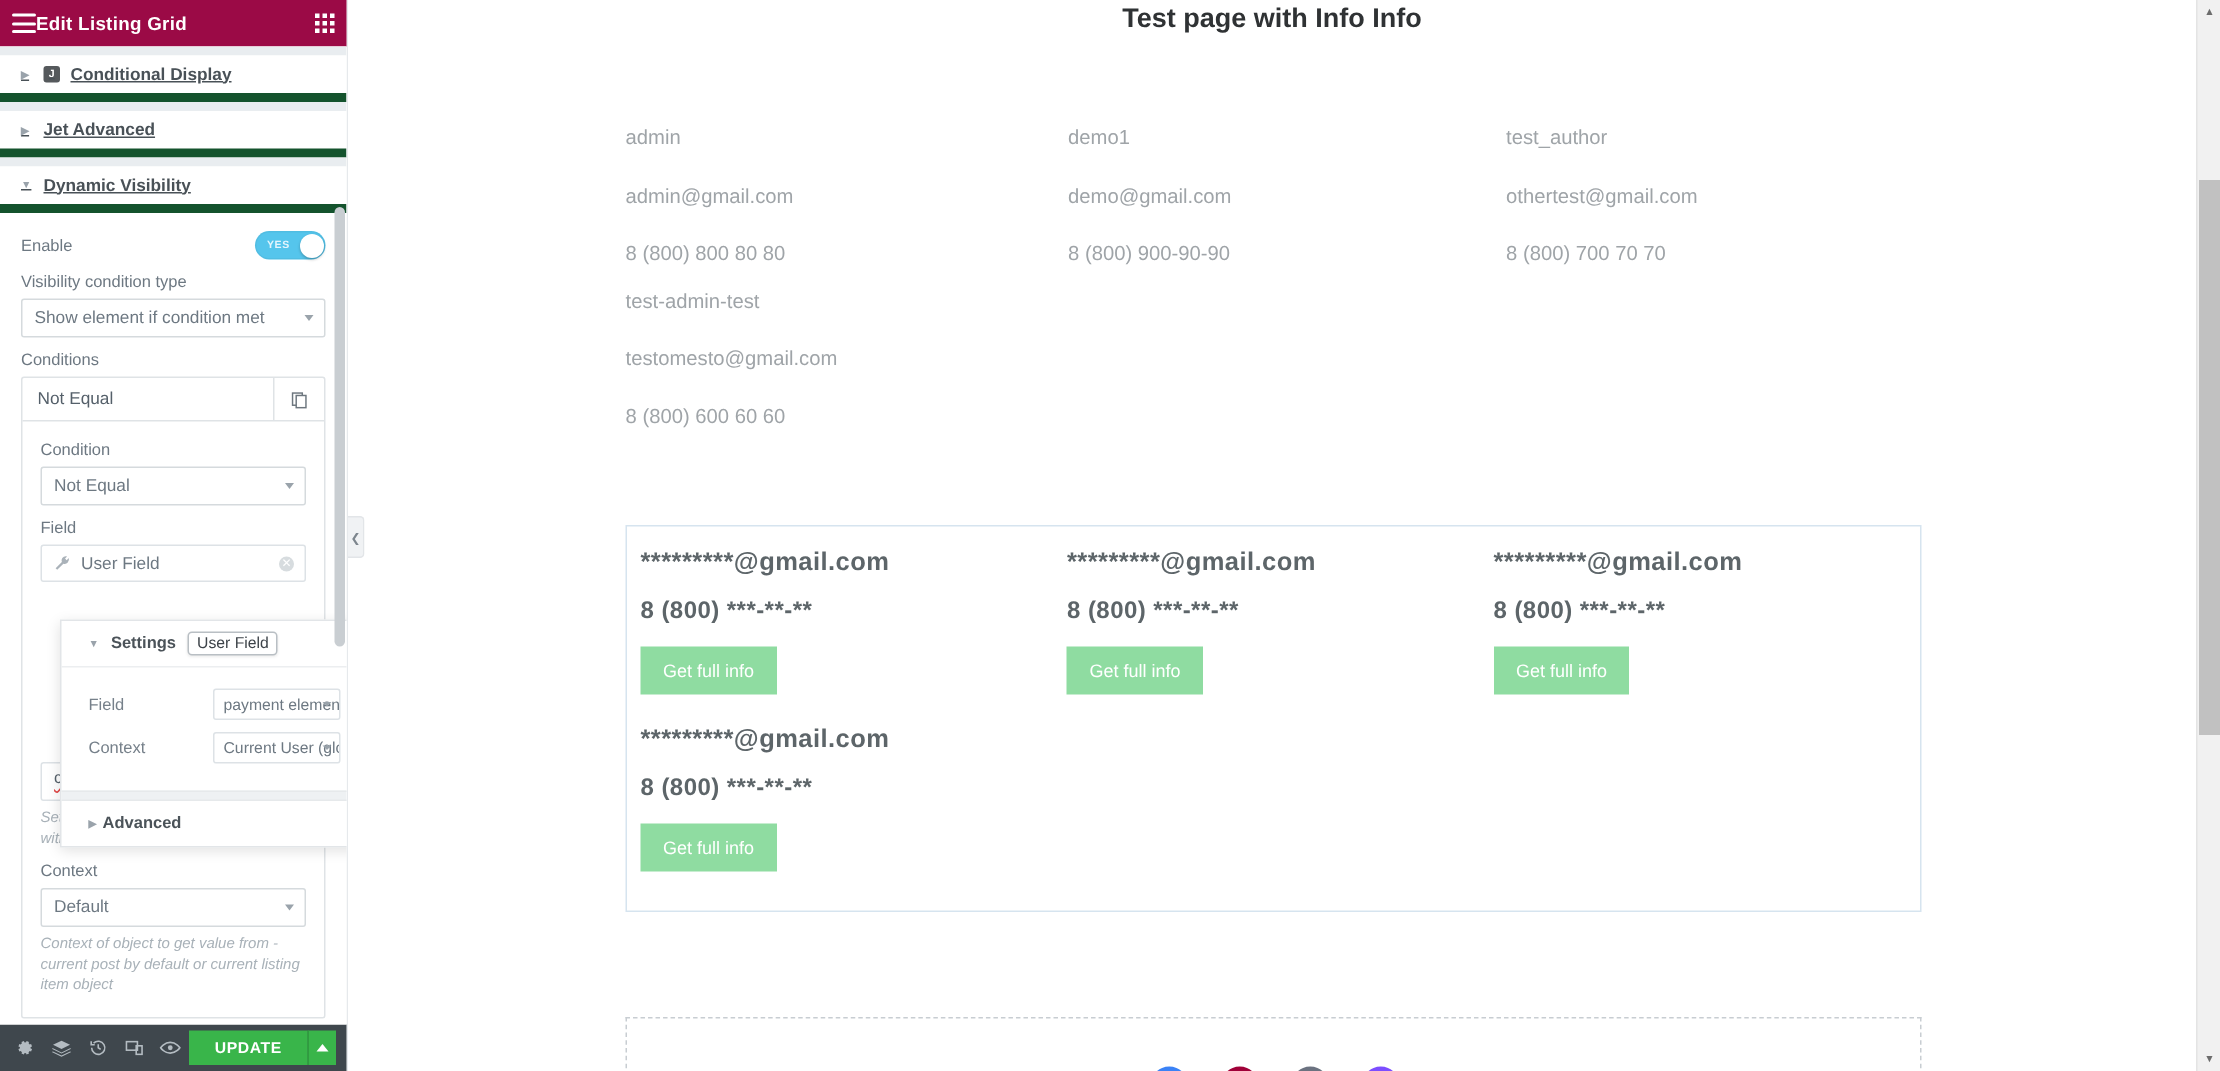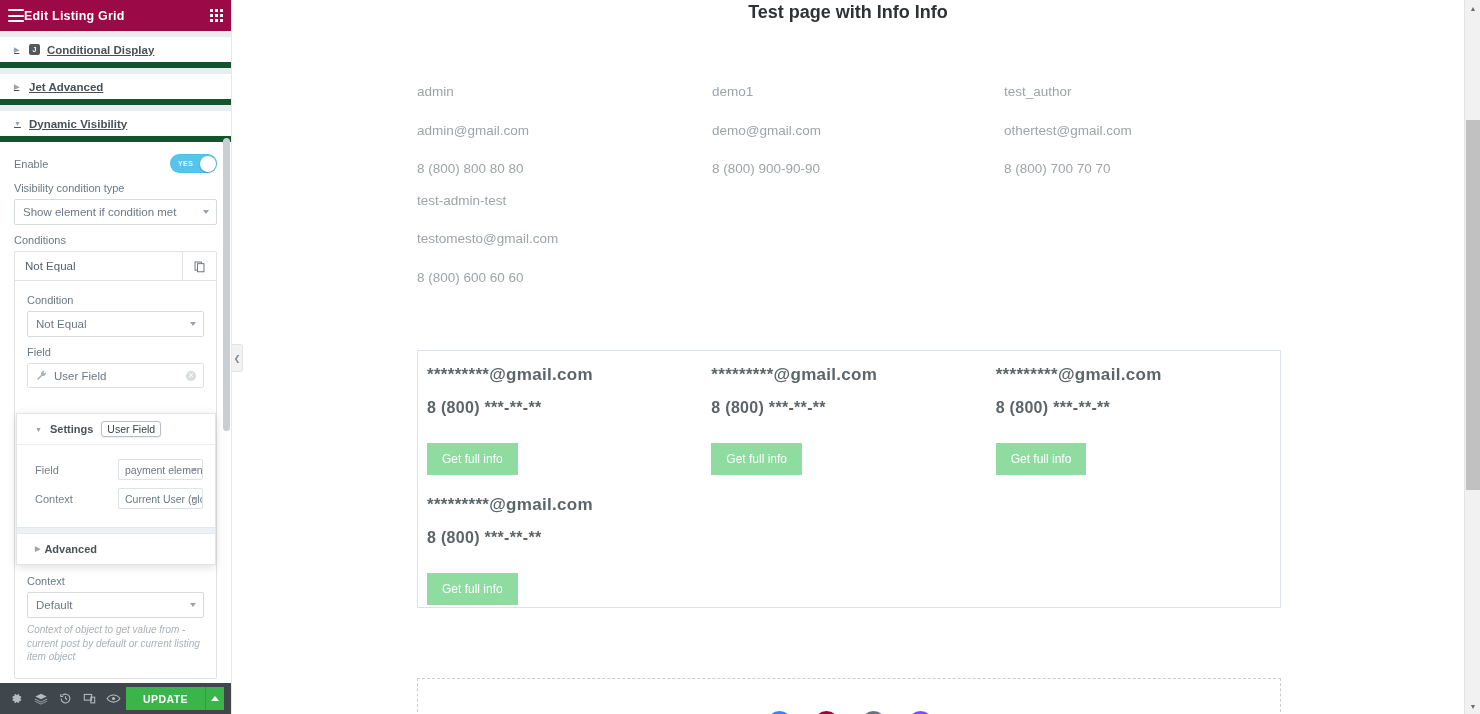--- a/index.html
+++ b/index.html
@@ -105,21 +105,21 @@
   .resize-grip{
     position:absolute;right:1px;bottom:1px;width:9px;height:9px;
     background:
       linear-gradient(135deg,transparent 45%,#b9c0c6 45%,#b9c0c6 55%,transparent 55%),
       linear-gradient(135deg,transparent 70%,#b9c0c6 70%,#b9c0c6 80%,transparent 80%);
   }
   .hint{ font-size:10px;color:#a8b1b8;font-style:italic;line-height:1.35;margin-top:5px;}
 
   
   #settings-popup{
-    position:absolute; left:16px; top:382px; width:200px;
+    position:absolute; left:40px; top:382px; width:200px;
     background:#fff; border:1px solid #e2e5e8;
     box-shadow:0 2px 9px rgba(0,0,0,.13); z-index:40;
   }
   #settings-popup .pop-head{
     height:31px;display:flex;align-items:center;gap:8px;padding:0 10px 0 18px;
     font-size:11px;font-weight:bold;color:#4b5359;border-bottom:1px solid #eceef0;
     cursor:pointer;
   }
   #settings-popup .pop-head .arrow{ font-size:7px;color:#9aa3ab;}
   .tooltip{
@@ -215,21 +215,20 @@
     font-family:Liberation Sans, sans-serif;
     font-weight:bold;color:#5d6569;margin:0 0 14px;
     letter-spacing:.3px;
   }
   .masked.email{ font-size:17px; }
   .masked.phone{ font-size:16px; }
   .cta{
     display:inline-block;background:#8fdca1;color:#fff;border:0;
     font-size:12px;padding:9px 15px;cursor:pointer;
     font-family:"Liberation Sans",sans-serif;
-    margin-top:12px;
   }
 
   .dashed-box{
     position:absolute;left:185px;top:678px;width:864px;height:60px;
     border:1px dashed #c8cdd2;
   }
   .socials{
     position:absolute;left:0;top:32px;width:864px;display:flex;
     justify-content:center;gap:22px;
   }

